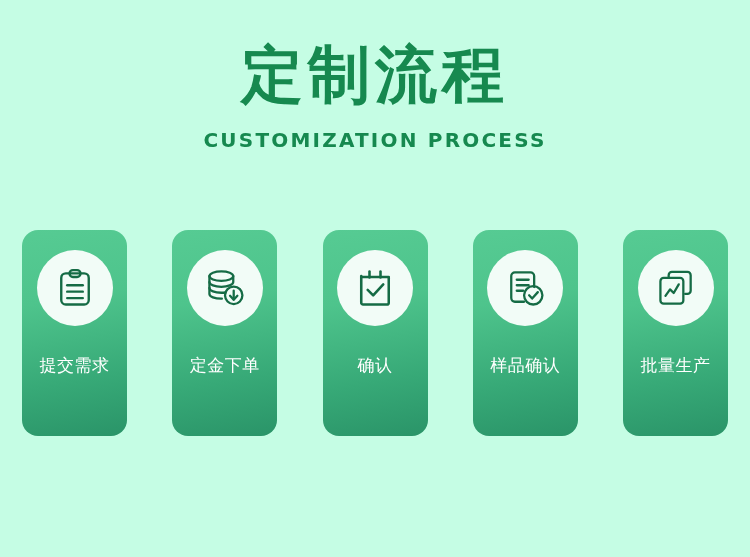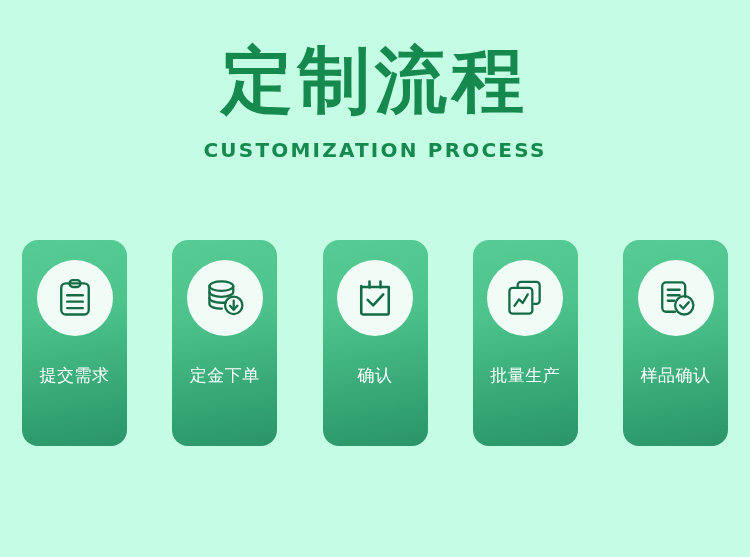--- a/index.html
+++ b/index.html
@@ -17,40 +17,40 @@
 
   
   .header {
     position:absolute;
     left:0; top:0;
     width:750px;
     text-align:center;
   }
   .title-cn {
     margin-top:44px;
-    font-size:72px;
+    font-size:62px;
     line-height:1.0;
     font-weight:bold;
     color:#16894f;
     letter-spacing:5px;
     font-family:"DejaVu Sans", "Liberation Sans", sans-serif;
   }
   .title-en {
     margin-top:22px;
     font-size:20px;
     font-weight:bold;
     color:#16894f;
     letter-spacing:2.2px;
     font-family:"DejaVu Sans", "Liberation Sans", sans-serif;
   }
 
   
   .cards {
     position:absolute;
-    left:22px; top:240px;
+    left:22px; top:230px;
     width:706px; height:206px;
     display:flex;
     justify-content:space-between;
     align-items:stretch;
   }
   .card {
     width:105px;
     height:206px;
     border-radius:16px;
     background:linear-gradient(170deg, #56cb93 0%, #4ec48c 34%, #37a977 72%, #2a9468 100%);
@@ -134,36 +134,36 @@
           <line x1="30" y1="6" x2="30" y2="12.5"></line>
           <polyline points="16,26 22,32 33,20"></polyline>
         </svg>
       </div>
       <div class="card-label">确认</div>
     </div>
 
     <div class="card">
       <div class="icon-circle">
         <svg width="44" height="44" viewBox="0 0 48 48" fill="none" stroke="#156b45" stroke-width="2.5" stroke-linecap="round" stroke-linejoin="round">
-          <path d="M16 13V10a3.5 3.5 0 0 1 3.5-3.5h17A3.5 3.5 0 0 1 40 10v17a3.5 3.5 0 0 1-3.5 3.5H34"></path>
-          <rect x="7" y="13" width="25" height="28" rx="3.5"></rect>
-          <polyline points="12.5,32.5 17.5,25.5 21.5,29.5 27,20"></polyline>
-        </svg>
-      </div>
-      <div class="card-label">批量生产</div>
-    </div>
-
-    <div class="card">
-      <div class="icon-circle">
-        <svg width="44" height="44" viewBox="0 0 48 48" fill="none" stroke="#156b45" stroke-width="2.5" stroke-linecap="round" stroke-linejoin="round">
           <path d="M34 23V11a4 4 0 0 0-4-4H13a4 4 0 0 0-4 4v24a4 4 0 0 0 4 4h10"></path>
           <line x1="15" y1="15" x2="28" y2="15"></line>
           <line x1="15" y1="21" x2="28" y2="21"></line>
           <line x1="15" y1="27" x2="22" y2="27"></line>
           <circle cx="33" cy="32" r="10"></circle>
           <polyline points="28.5,32 31.8,35.5 38,28.5"></polyline>
         </svg>
       </div>
       <div class="card-label">样品确认</div>
     </div>
 
+    <div class="card">
+      <div class="icon-circle">
+        <svg width="44" height="44" viewBox="0 0 48 48" fill="none" stroke="#156b45" stroke-width="2.5" stroke-linecap="round" stroke-linejoin="round">
+          <path d="M16 13V10a3.5 3.5 0 0 1 3.5-3.5h17A3.5 3.5 0 0 1 40 10v17a3.5 3.5 0 0 1-3.5 3.5H34"></path>
+          <rect x="7" y="13" width="25" height="28" rx="3.5"></rect>
+          <polyline points="12.5,32.5 17.5,25.5 21.5,29.5 27,20"></polyline>
+        </svg>
+      </div>
+      <div class="card-label">批量生产</div>
+    </div>
+
   </div>
 </div>
 
 </body></html>

